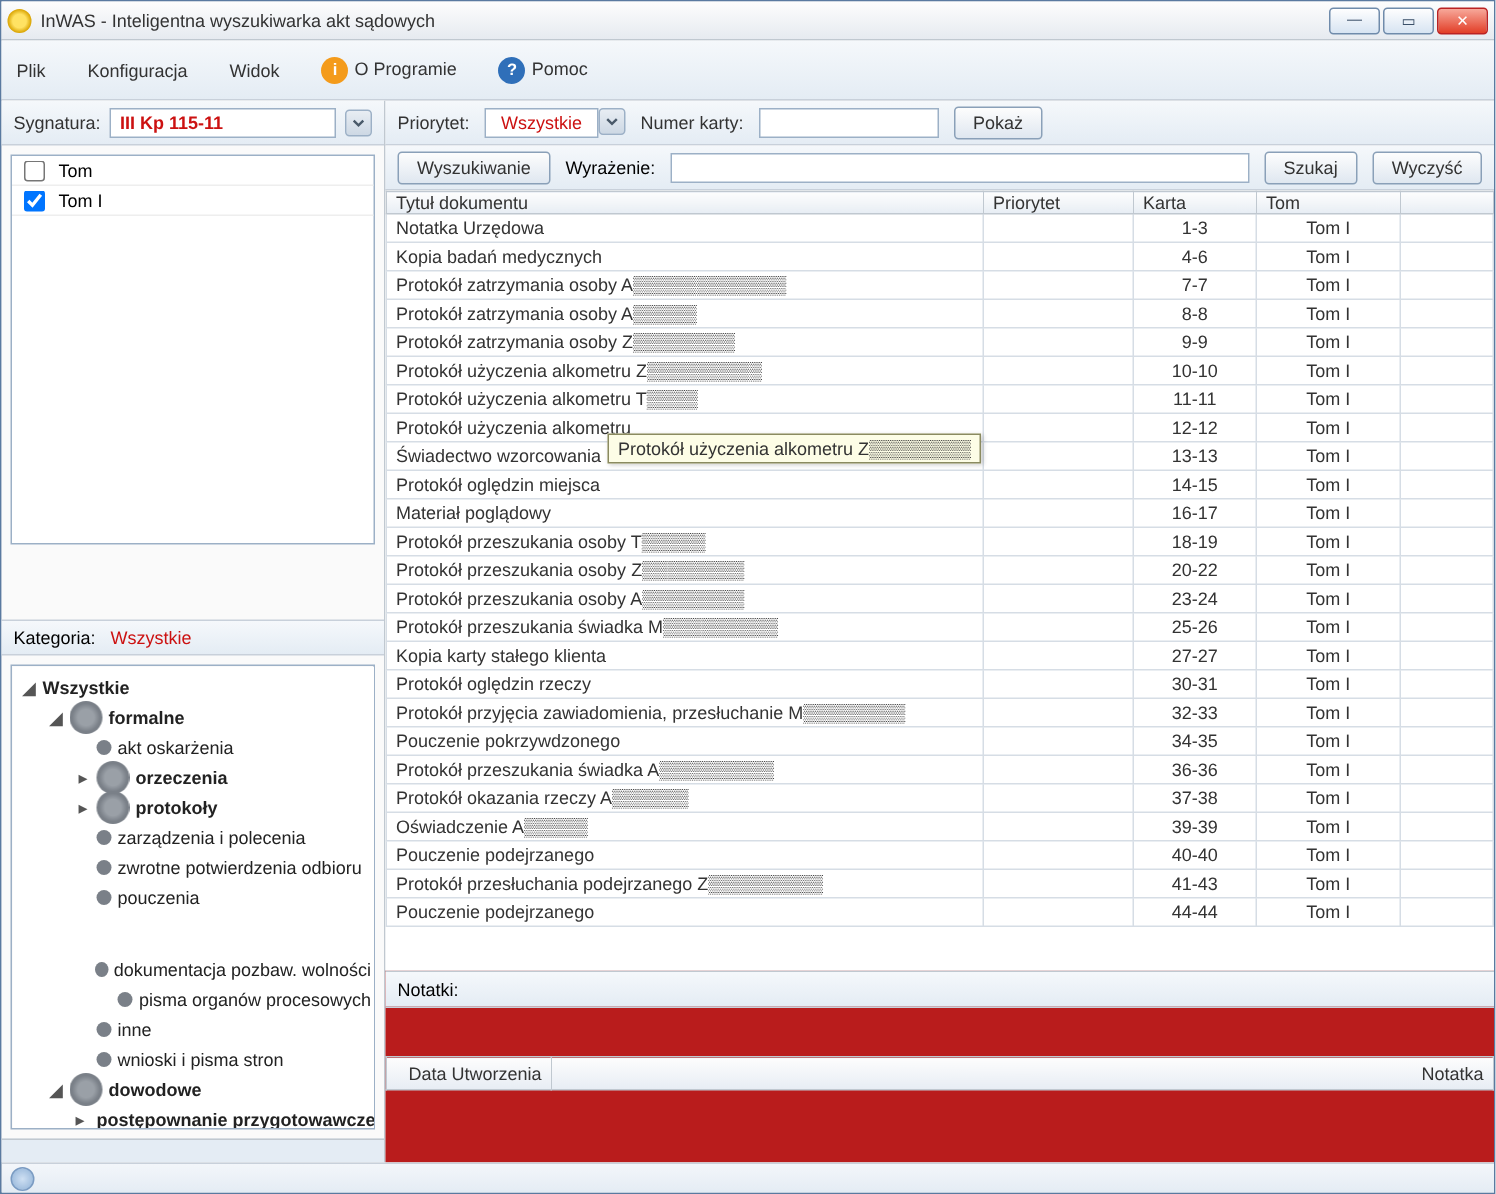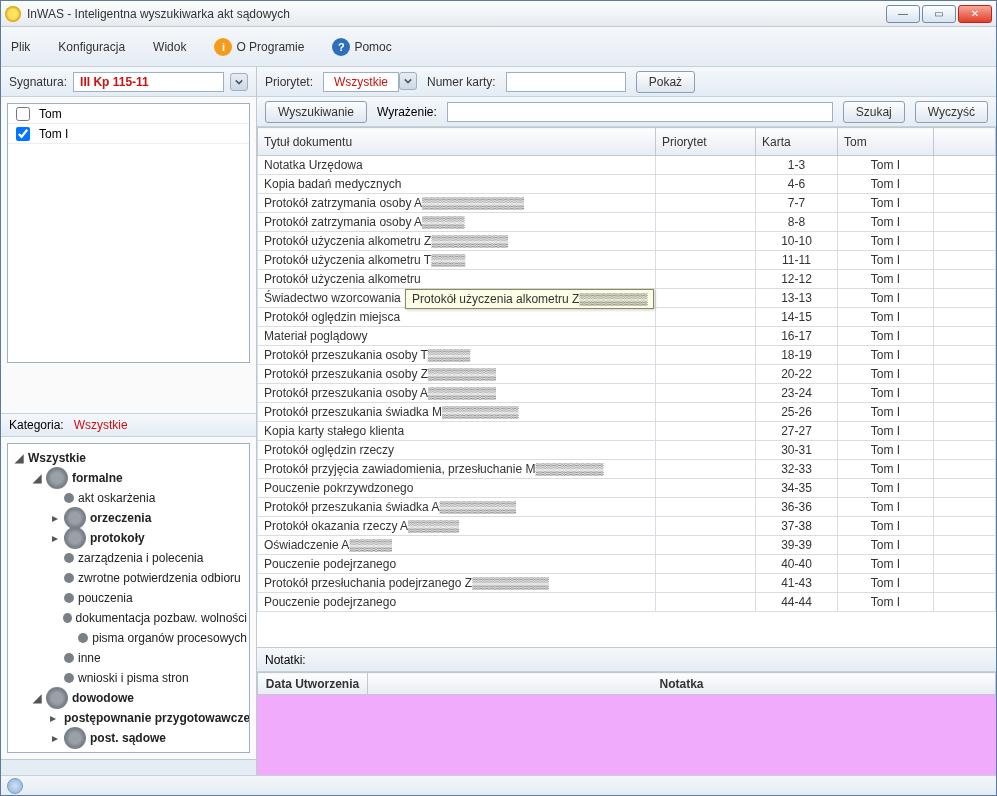--- a/index.html
+++ b/index.html
@@ -39,27 +39,27 @@
   .filtbar { height:30px; background:linear-gradient(#f5f8fb,#e4ecf4); display:flex; align-items:center; padding:0 8px; gap:10px; border-bottom:1px solid #c8d0da;}
   .filtbar .lbl{color:#333;}
   .selwrap{display:flex;}
   .sel { height:20px; background:#fff; border:1px solid #9cb0c6; padding:0 10px; display:flex; align-items:center; color:#c11;}
   .txtin { height:20px; width:120px; background:#fff; border:1px solid #9cb0c6;}
   .btn { height:22px; padding:0 12px; background:linear-gradient(#fdfdfd,#dfe7f0); border:1px solid #8aa0b8; border-radius:3px; color:#333;}
   .searchbar { height:30px; background:linear-gradient(#f5f8fb,#e4ecf4); display:flex; align-items:center; padding:0 8px; gap:10px; border-bottom:1px solid #c8d0da;}
   .exprin{ flex:1; height:20px; background:#fff; border:1px solid #9cb0c6;}
   .grid { flex:1; overflow:auto; background:#fff; position:relative;}
   table { border-collapse:collapse; width:100%; }
-  thead th { position:sticky; top:0; background:linear-gradient(#fdfdfd,#e7edf4); border:1px solid #c0c8d0; height:28px; text-align:left; padding:0 6px; color:#333; font-weight:normal;}
+  thead th { position:sticky; top:0; background:linear-gradient(#fdfdfd,#e7edf4); border:1px solid #c0c8d0; height:15px; text-align:left; padding:0 6px; color:#333; font-weight:normal;}
   tbody td { border:1px solid #d6dde5; height:19px; padding:0 6px; color:#333; white-space:nowrap; overflow:hidden; text-overflow:ellipsis;}
   tbody td.c { text-align:center;}
   .tooltip { position:absolute; left:148px; top:162px; background:#fdfde6; border:1px solid #8a8a60; padding:2px 6px; color:#333; box-shadow:1px 1px 3px rgba(0,0,0,.2);}
-  .notes { height:128px; border-top:1px solid #c0c8d0; background:#f0abfc; display:flex; flex-direction:column;}
+  .notes { height:128px; border-top:1px solid #c0c8d0; background:#b91c1c; display:flex; flex-direction:column;gap:32px;}
   .notes .hdr{ height:24px; display:flex; align-items:center; padding:0 8px; background:linear-gradient(#f5f8fb,#e4ecf4); border-bottom:1px solid #c8d0da;}
-  .notestbl th{ background:linear-gradient(#fdfdfd,#e7edf4); border:1px solid #c0c8d0; height:22px; text-align:center; padding:0 6px; font-weight:bold;}
+  .notestbl th{ background:linear-gradient(#fdfdfd,#e7edf4); border:1px solid #c0c8d0; height:22px; text-align:right; padding:0 6px; font-weight:normal;}
   .status { height:20px; background:linear-gradient(#f3f6fa,#e4ecf4); border-top:1px solid #c8d0da; display:flex; align-items:center; padding:0 6px;}
   .status .navbtn{width:16px;height:16px;border-radius:50%;background:radial-gradient(circle,#cfe0f3,#8fb1d6);border:1px solid #7a9bc2;}
   .hscroll{ height:16px; background:#e4ecf4; border-top:1px solid #c0c8d0;}
 </style>
 </head>
 <body>
 
 <div class="window">
   <div class="titlebar">
     <div class="icon"></div>
@@ -137,21 +137,21 @@
           <div class="tnode" style="padding-left: 40px;">
             <span class="exp"></span>
             <span class="dot"></span>
             <span class="lbl">zwrotne potwierdzenia odbioru</span>
           </div>
           <div class="tnode" style="padding-left: 40px;">
             <span class="exp"></span>
             <span class="dot"></span>
             <span class="lbl">pouczenia</span>
           </div>
-          <div class="tnode" style="padding-left: 40px;">
+          <div class="tnode" style="padding-left: 40px; margin-top: 28px;">
             <span class="exp"></span>
             <span class="dot"></span>
             <span class="lbl">dokumentacja pozbaw. wolności</span>
           </div>
           <div class="tnode" style="padding-left: 40px; justify-content: flex-end;">
             <span class="exp"></span>
             <span class="dot"></span>
             <span class="lbl">pisma organów procesowych</span>
           </div>
           <div class="tnode" style="padding-left: 40px;">
@@ -246,20 +246,27 @@
                 <td></td>
               </tr>
               <tr>
                 <td>Protokół zatrzymania osoby A▒▒▒▒▒</td>
                 <td></td>
                 <td class="c">8-8</td>
                 <td class="c">Tom I</td>
                 <td></td>
               </tr>
               <tr>
+                <td>Protokół zatrzymania osoby Z▒▒▒▒▒▒▒▒</td>
+                <td></td>
+                <td class="c">9-9</td>
+                <td class="c">Tom I</td>
+                <td></td>
+              </tr>
+              <tr>
                 <td>Protokół użyczenia alkometru Z▒▒▒▒▒▒▒▒▒</td>
                 <td></td>
                 <td class="c">10-10</td>
                 <td class="c">Tom I</td>
                 <td></td>
               </tr>
               <tr>
                 <td>Protokół użyczenia alkometru T▒▒▒▒</td>
                 <td></td>
                 <td class="c">11-11</td>

